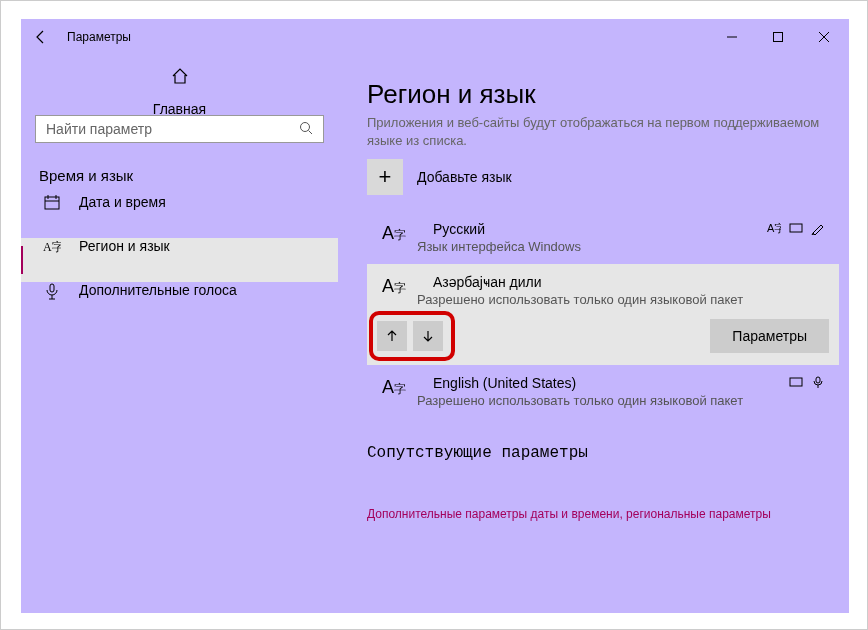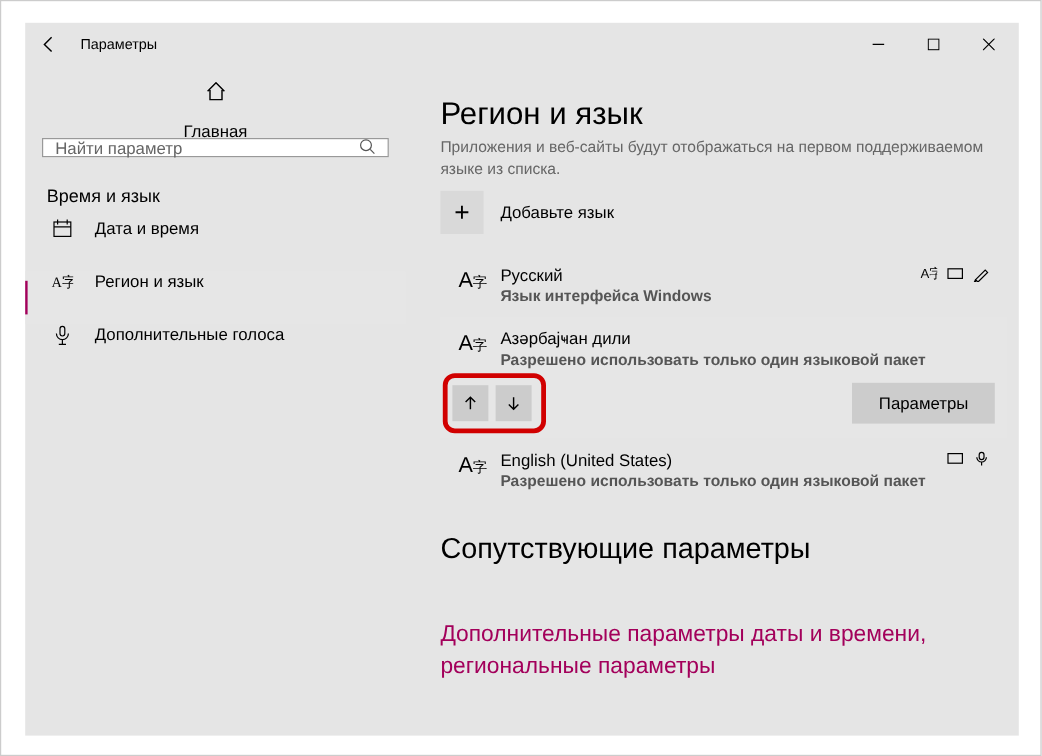--- a/index.html
+++ b/index.html
@@ -9,21 +9,21 @@
   width: 868px;
   height: 630px;
   overflow: hidden;
   position: relative;
   border: 1px solid #ccc;
 }
 .window {
   width: 828px;
   height: 594px;
   margin: 18px 20px;
-  background: #e5e5e5;
+  background: #c4b5fd;
   display: flex;
   flex-direction: column;
   position: relative;
 }
 .titlebar {
   display: flex;
   align-items: center;
   height: 36px;
   padding: 0 2px;
 }
@@ -60,21 +60,21 @@
 .home-row {
   display: flex; align-items: center;
   height: 40px;
   padding: 0 18px;
   gap: 16px;
   font-size: 14px;
   flex-direction: column;
 }
 .search-box {
   margin: 8px 14px 18px 14px;
-  height: 16px;
+  height: 28px;
   border: 1px solid #999;
   background: #fff;
   display: flex;
   align-items: center;
   padding: 0 10px;
   font-size: 14px;
   color: #666;
 }
 .search-box .ph { flex: 1; }
 .search-box .mag { font-size: 14px; color: #555; }
@@ -146,22 +146,22 @@
   background: #e6e6e6;
   padding-bottom: 12px;
 }
 .lang-icon {
   width: 34px;
   font-size: 18px;
   padding-top: 2px;
   display: flex; flex-direction: column; align-items: center;
 }
 .lang-text { flex: 1; padding-left: 6px; }
-.lang-name { font-size: 14px; }
-.lang-sub { font-size: 13px; color: #555; margin-top: 2px; font-weight: bold; }
+.lang-name { font-size: 14px; margin-left: 16px; }
+.lang-sub { font-size: 13px; color: #555; margin-top: 2px; }
 .lang-badges {
   display: flex; gap: 8px;
   font-size: 14px;
   color: #333;
   padding-right: 4px;
 }
 .lang-actions {
   display: flex;
   align-items: center;
   margin-top: 12px;
@@ -188,27 +188,28 @@
 .spacer { flex: 1; }
 .txt-btn {
   height: 34px;
   padding: 0 22px;
   background: #ccc;
   font-size: 14px;
   display: flex; align-items: center; justify-content: center;
   margin-left: 10px;
 }
 .section-head {
-  font-size: 24px;
+  font-size: 16px;
   font-weight: 400;
   margin-top: 26px;
   margin-bottom: 10px;
+  font-family: Liberation Mono, monospace;
 }
 .link {
-  font-size: 19px;
+  font-size: 12px;
   color: #a3005b;
   line-height: 1.4;
   margin-top: 44px;
 }
 </style>
 </head>
 <body>
 
 <div class="window">
 

